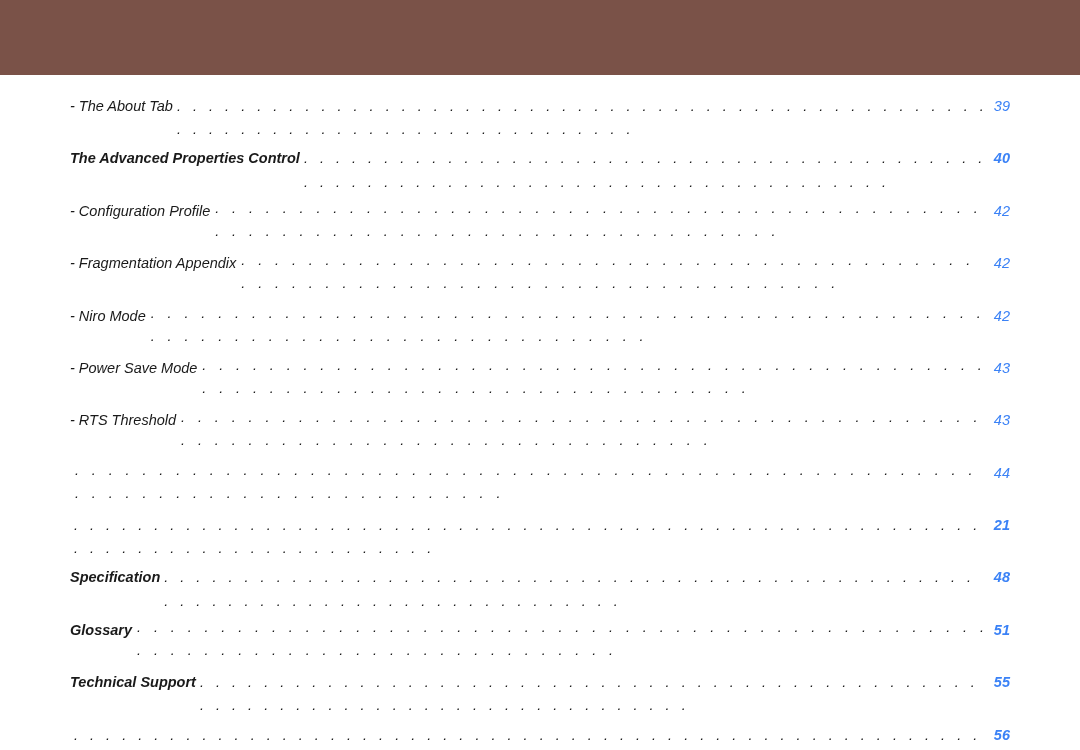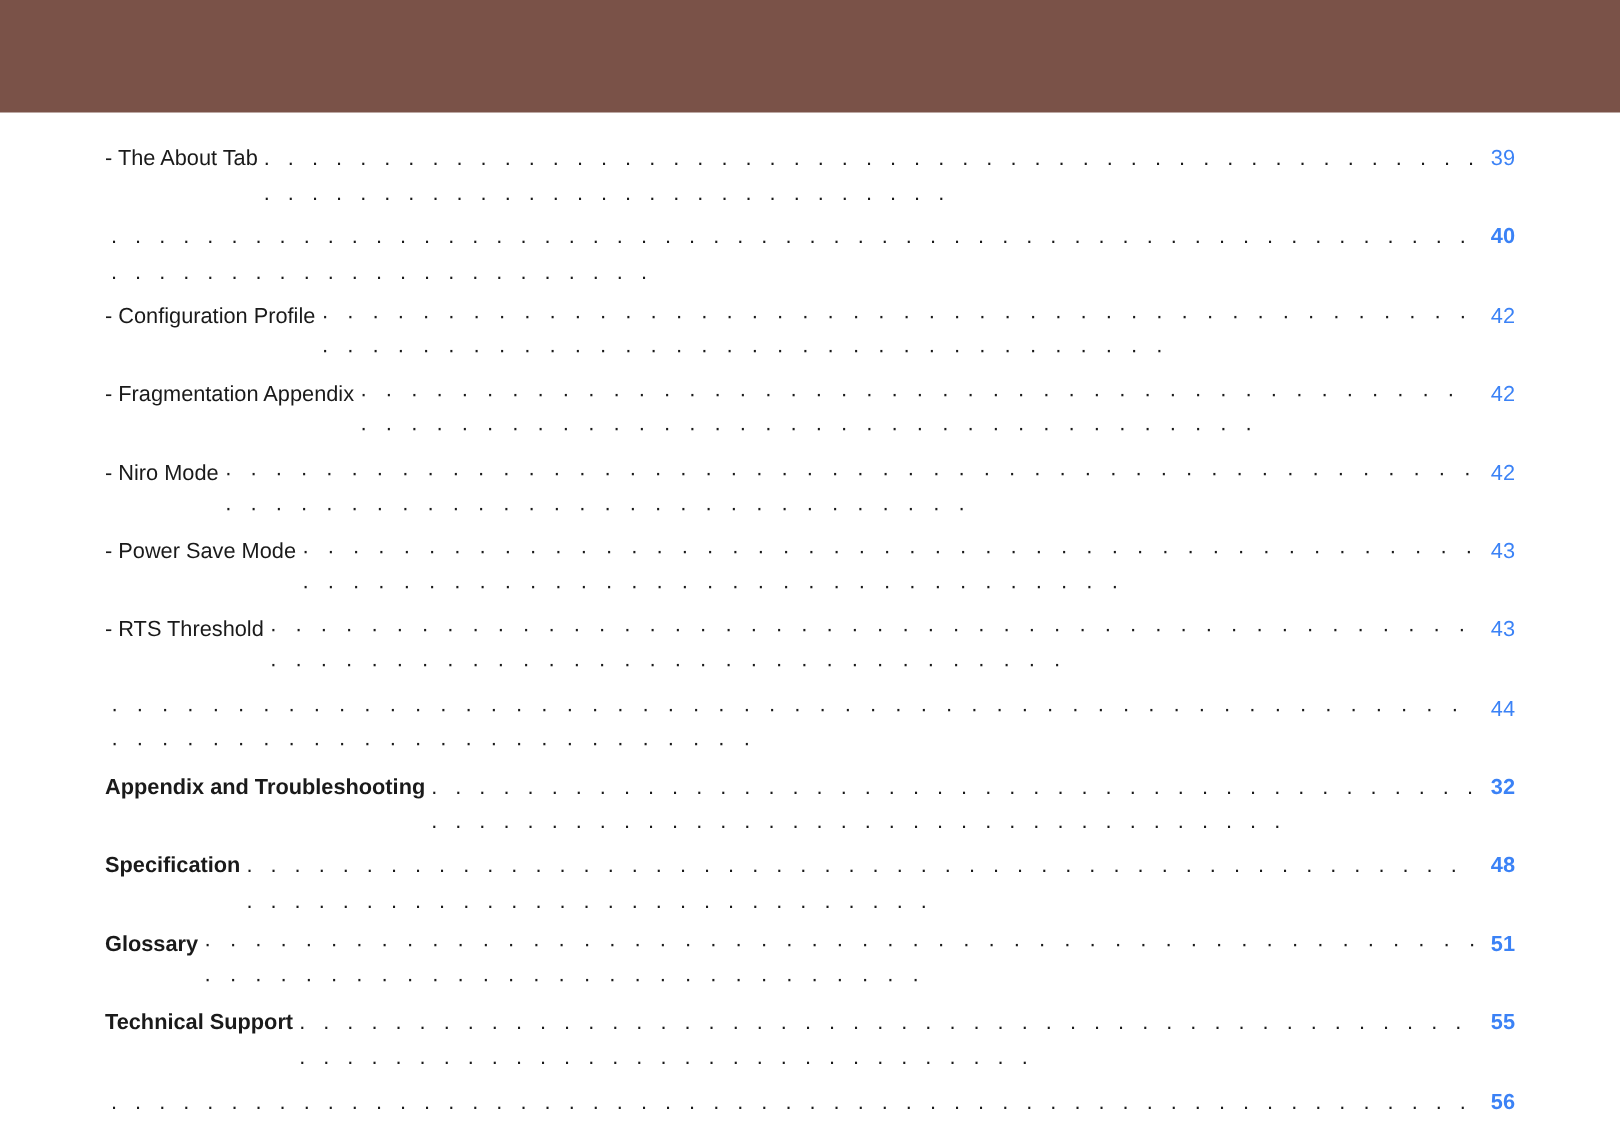--- a/index.html
+++ b/index.html
@@ -1,18 +1,19 @@
 <!DOCTYPE html>
 <html><head>
   <meta charset="utf-8">
   <style>
     * {
       margin: 0;
       padding: 0;
       box-sizing: border-box;
+      font-style: italic;
     }
 
     body {
       width: 1080px;
       height: 750px;
       background: #f5f5f0;
       font-family: Arial, Helvetica, sans-serif;
       overflow: hidden;
     }
 
@@ -76,20 +77,21 @@
 <div class="page-container">
   <div class="header-bar"></div>
   <div class="toc-content">
 
   <div class="toc-row">
         <span class="toc-label">- The About Tab</span>
         <span class="toc-dots">. . . . . . . . . . . . . . . . . . . . . . . . . . . . . . . . . . . . . . . . . . . . . . . . . . . . . . . . . . . . . . . . . . . . . . . . . . . . . . . .</span>
         <span class="toc-page">39</span>
       </div>
       <div class="toc-row bold">
+        <span class="toc-label bold">The Advanced Properties Control</span>
         <span class="toc-dots">. . . . . . . . . . . . . . . . . . . . . . . . . . . . . . . . . . . . . . . . . . . . . . . . . . . . . . . . . . . . . . . . . . . . . . . . . . . . . . . .</span>
         <span class="toc-page">40</span>
       </div>
       <div class="toc-row">
         <span class="toc-label">- Configuration Profile</span>
         <span class="toc-dots">· · · · · · · · · · · · · · · · · · · · · · · · · · · · · · · · · · · · · · · · · · · · · · · · · · · · · · · · · · · · · · · · · · · · · · · · · · · · · · · ·</span>
         <span class="toc-page">42</span>
       </div>
       <div class="toc-row">
         <span class="toc-label">- Fragmentation Appendix</span>
@@ -109,23 +111,22 @@
       <div class="toc-row">
         <span class="toc-label">- RTS Threshold</span>
         <span class="toc-dots">· · · · · · · · · · · · · · · · · · · · · · · · · · · · · · · · · · · · · · · · · · · · · · · · · · · · · · · · · · · · · · · · · · · · · · · · · · · · · · · ·</span>
         <span class="toc-page">43</span>
       </div>
       <div class="toc-row">
         <span class="toc-dots">· · · · · · · · · · · · · · · · · · · · · · · · · · · · · · · · · · · · · · · · · · · · · · · · · · · · · · · · · · · · · · · · · · · · · · · · · · · · · · · ·</span>
         <span class="toc-page">44</span>
       </div>
       <div class="toc-row bold">
-        <span class="toc-label bold">Appendix and Troubleshooting</span>
         <span class="toc-dots">. . . . . . . . . . . . . . . . . . . . . . . . . . . . . . . . . . . . . . . . . . . . . . . . . . . . . . . . . . . . . . . . . . . . . . . . . . . . . . . .</span>
-        <span class="toc-page">32</span>
+        <span class="toc-page">21</span>
       </div>
       <div class="toc-row bold">
         <span class="toc-label bold">Specification</span>
         <span class="toc-dots">. . . . . . . . . . . . . . . . . . . . . . . . . . . . . . . . . . . . . . . . . . . . . . . . . . . . . . . . . . . . . . . . . . . . . . . . . . . . . . . .</span>
         <span class="toc-page">48</span>
       </div>
       <div class="toc-row bold">
         <span class="toc-label bold">Glossary</span>
         <span class="toc-dots">· · · · · · · · · · · · · · · · · · · · · · · · · · · · · · · · · · · · · · · · · · · · · · · · · · · · · · · · · · · · · · · · · · · · · · · · · · · · · · · ·</span>
         <span class="toc-page">51</span>

